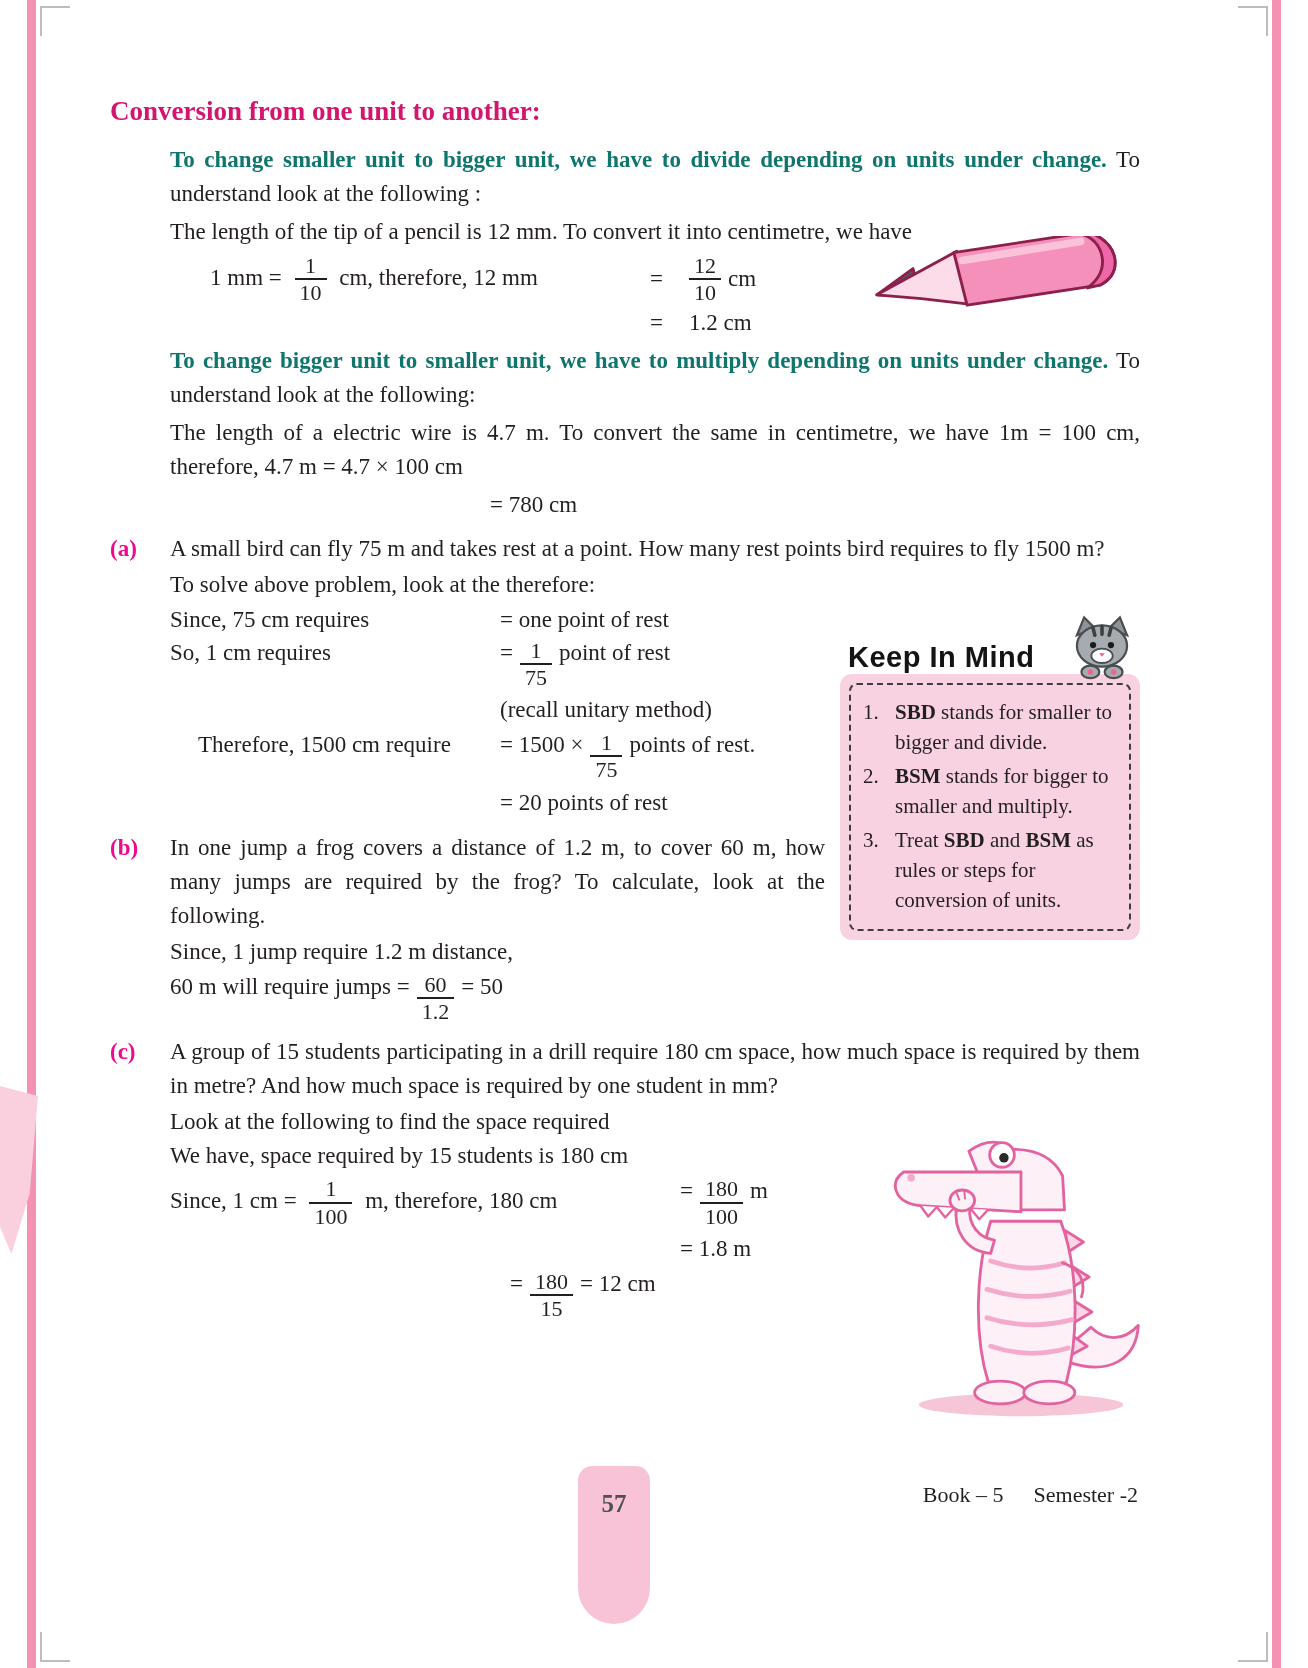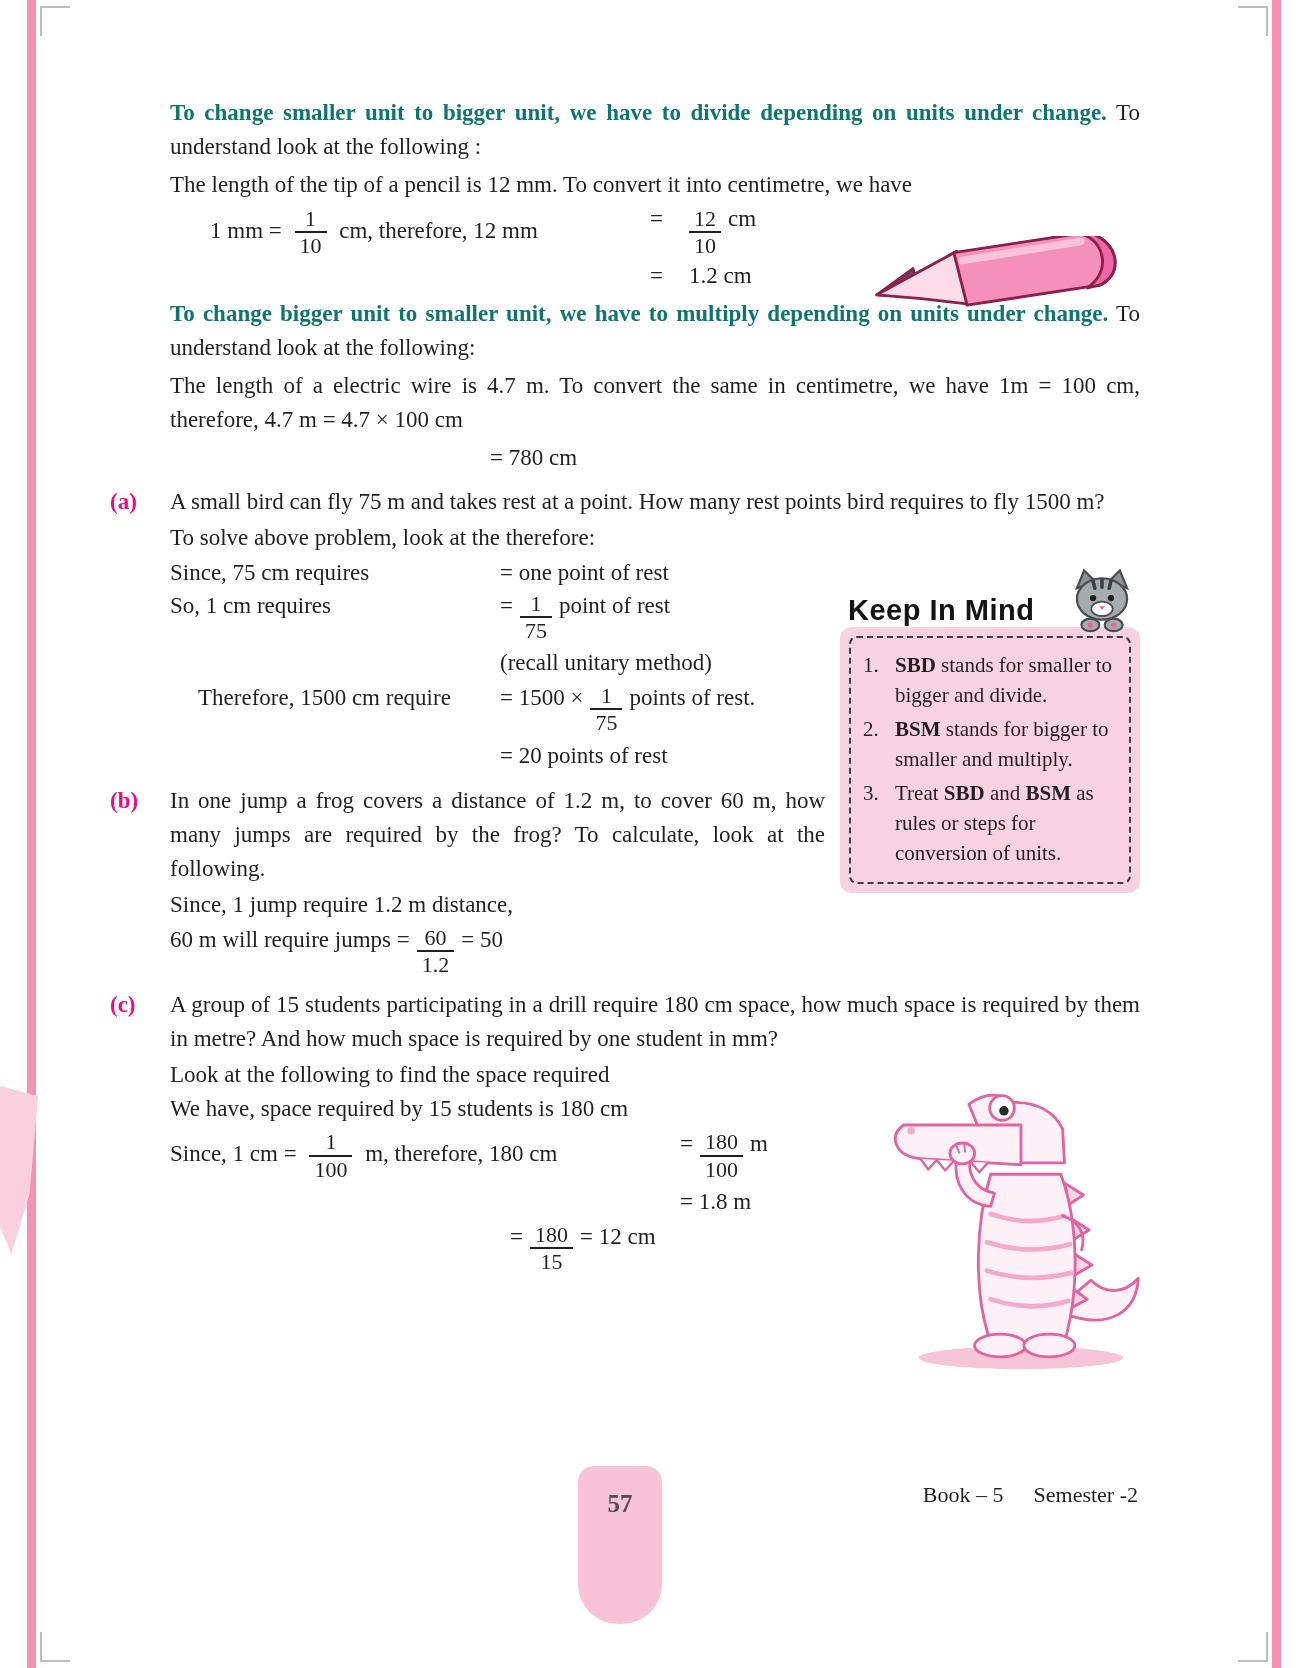--- a/index.html
+++ b/index.html
@@ -11,41 +11,41 @@
   .edge-bar{position:absolute;top:0;bottom:0;width:9px;background:#f591b3}
   .edge-left{left:27px}
   .edge-right{right:27px}
   .corner{position:absolute;width:30px;height:30px}
   .c-tl{top:6px;left:40px;border-left:2px solid #bdbdbd;border-top:2px solid #bdbdbd}
   .c-tr{top:6px;right:40px;border-right:2px solid #bdbdbd;border-top:2px solid #bdbdbd}
   .c-bl{bottom:6px;left:40px;border-left:2px solid #bdbdbd;border-bottom:2px solid #bdbdbd}
   .c-br{bottom:6px;right:40px;border-right:2px solid #bdbdbd;border-bottom:2px solid #bdbdbd}
   .ribbon{position:absolute;left:0;top:1086px;width:38px;height:168px;background:#fbd0de;
           clip-path:polygon(0 0,100% 6%,78% 64%,30% 100%,0 84%)}
-  .page-tab{position:absolute;left:578px;top:1466px;width:84px;height:158px;background:#f9c3d7;
+  .page-tab{position:absolute;left:578px;top:1466px;width:72px;height:158px;background:#f9c3d7;
             border-radius:16px 16px 40px 40px;text-align:center;padding-top:24px;
             font-size:25px;font-weight:bold;color:#4f5052}
   .footer-info{position:absolute;top:1482px;right:170px;font-size:22px;color:#231f20}
   .footer-info .sem{margin-left:30px}
 
   
   .content{position:absolute;left:110px;top:96px;width:1030px}
   .heading{font-size:27px;font-weight:bold;color:#d4156f;margin-bottom:16px}
   .para,p{font-size:23px;line-height:34px}
   .indent{margin-left:60px}
   .justify{text-align:justify}
   .lead{margin-bottom:4px}
   .lead-bold{color:#0f766e;font-weight:bold}
 
   .frac{display:inline-block;vertical-align:middle;text-align:center;
         font-size:22px;line-height:1.15;margin:0 7px}
   .fnum{display:block;border-bottom:2px solid #231f20;padding:0 5px}
   .fden{display:block;padding:0 5px}
 
-  .eqrow{display:flex;align-items:flex-start;font-size:23px;margin:4px 0}
+  .eqrow{display:flex;align-items:center;font-size:23px;margin:4px 0}
   .eq1{padding-left:100px}
   .eq1 .part1{flex:none;width:440px}
   .frac.ml{margin-left:26px}
   .eq2{padding-left:540px;margin:4px 0 8px}
   .eq2 .val{margin-left:26px}
   .result470{padding-left:380px;font-size:23px;line-height:34px;margin:4px 0 10px}
 
   .item{display:grid;grid-template-columns:60px 1fr;margin-top:8px}
   .ilabel{color:#eb0b8c;font-weight:bold;font-size:23px;line-height:34px}
   .ibody{position:relative}
@@ -91,20 +91,21 @@
 
   <div class="page-tab">
     <span>57</span>
   </div>
   <div class="footer-info">
     <span>Book – 5</span><span class="sem">Semester -2</span>
   </div>
 
   <div class="content">
 
+    <h2 class="heading">Conversion from one unit to another:</h2>
 
     <p class="lead indent justify">
       <span class="lead-bold">To change smaller unit to bigger unit, we have to divide depending on units under change.</span><span> To understand look at the following :</span>
     </p>
 
     <p class="para indent">The length of the tip of a pencil is 12 mm. To convert it into centimetre, we have</p>
 
     <span class="pencil">
       <svg viewBox="0 0 280 85" xmlns="http://www.w3.org/2000/svg">
         <g transform="rotate(-5 140 42)" stroke="#8c1f4b" stroke-width="3" stroke-linejoin="round">

